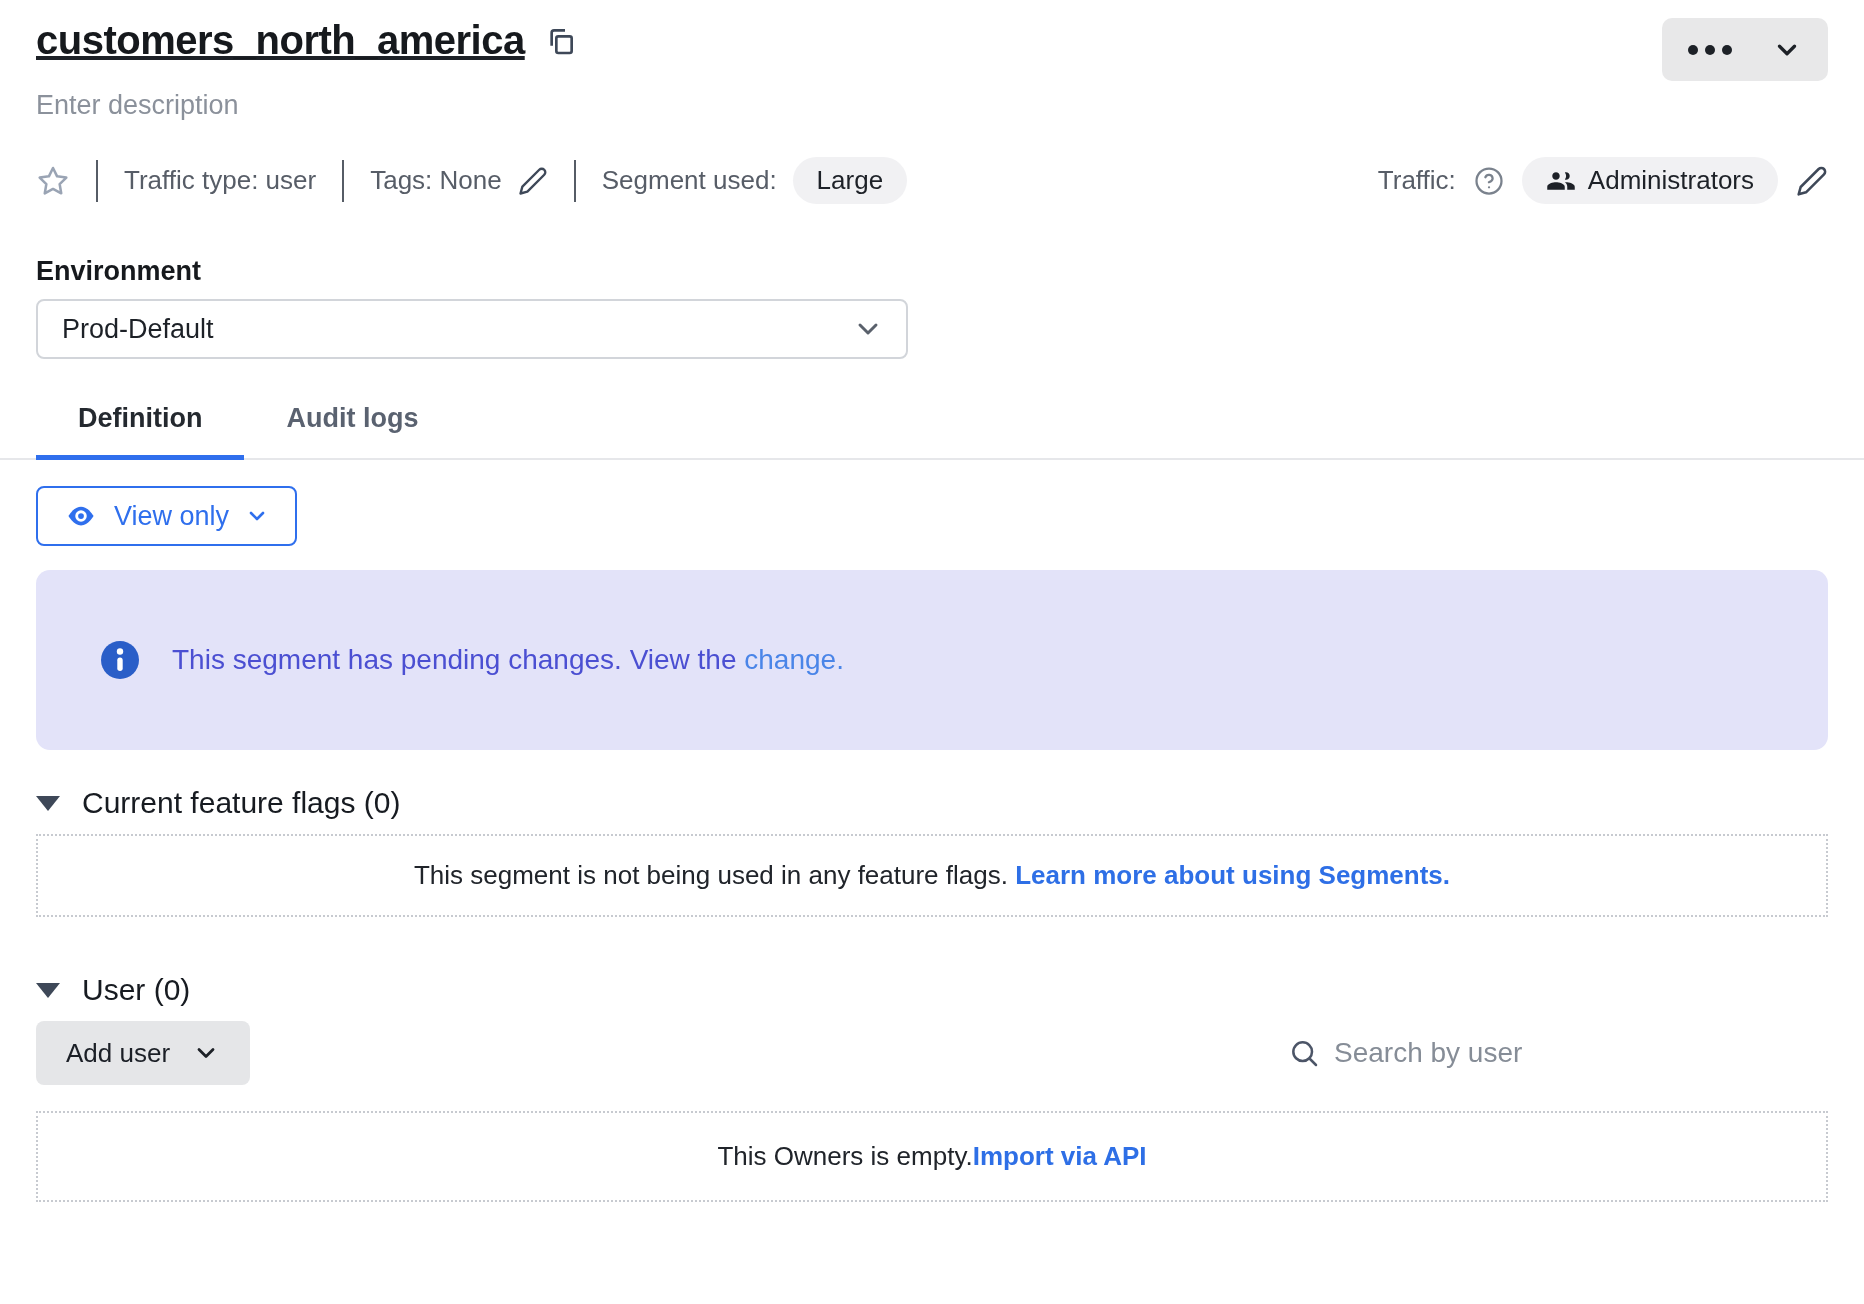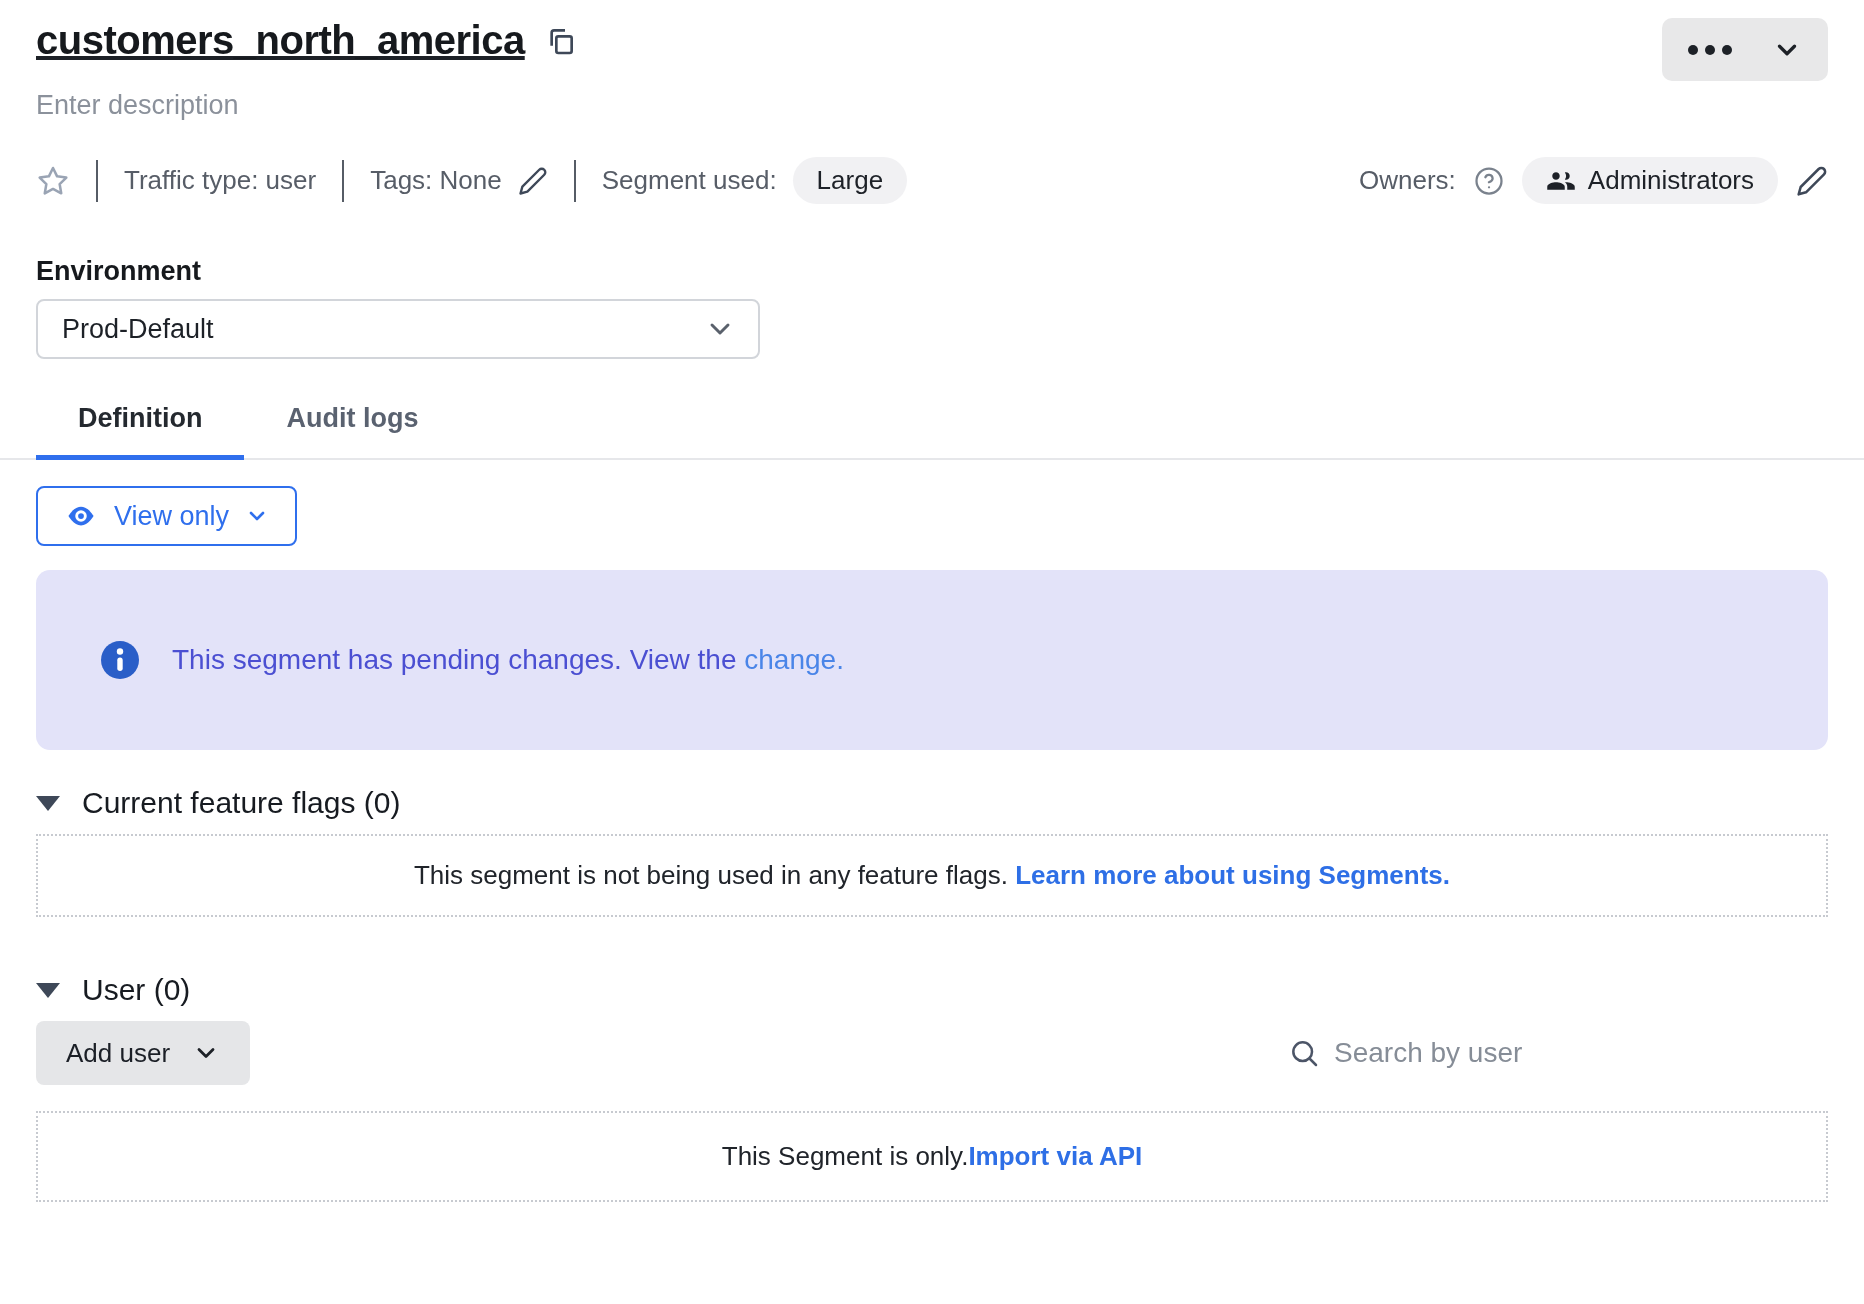--- a/index.html
+++ b/index.html
@@ -33,21 +33,21 @@
   .meta-item { display: flex; align-items: center; gap: 16px; }
   .pill {
     background: #f1f1f3; border-radius: 999px; padding: 8px 24px;
     font-size: 26px; color: #1d2127; display: inline-flex; align-items: center; gap: 12px;
   }
   .meta-right { margin-left: auto; display: flex; align-items: center; gap: 18px; }
 
   
   .env-label { margin-top: 52px; font-size: 27px; font-weight: 700; color: #16191d; }
   .env-select {
-    margin-top: 12px; width: 724px; height: 60px;
+    margin-top: 12px; width: 872px; height: 60px;
     border: 2px solid #d2d5da; border-radius: 8px; background: #fff;
     display: flex; align-items: center; justify-content: space-between;
     padding: 0 22px 0 24px; font-size: 27px; color: #1d2127; cursor: pointer;
   }
 
   
   .tabs { margin: 44px -36px 0 -36px; padding: 0 36px; border-bottom: 2px solid #e6e7ea; display: flex; }
   .tab {
     position: relative; padding: 0 42px 24px 42px; font-size: 27px; font-weight: 600;
     color: #5a6270; cursor: pointer; background: none; border: none;
@@ -172,21 +172,21 @@
         </span>
       </button>
     </span>
     <div class="v-divider"></div>
     <span class="meta-item">
       <span>Segment used:</span>
       <span class="pill">Large</span>
     </span>
 
     <div class="meta-right">
-      <span>Owners:</span>
+      <span>Traffic:</span>
       <span>
         <svg width="30" height="30" viewBox="0 0 24 24" fill="none" stroke="#7a828d" stroke-width="1.8" stroke-linecap="round" stroke-linejoin="round">
           <circle cx="12" cy="12" r="10"></circle>
           <path d="M9.1 9a3 3 0 0 1 5.8 1c0 2-3 3-3 3"></path>
           <line x1="12" y1="17" x2="12.01" y2="17"></line>
         </svg>
       </span>
       <span class="pill">
         <span>
           <svg width="30" height="30" viewBox="0 0 24 24" fill="#1d2127">
@@ -278,16 +278,16 @@
         <svg width="32" height="32" viewBox="0 0 24 24" fill="none" stroke="#4c5567" stroke-width="1.9" stroke-linecap="round">
           <circle cx="11" cy="11" r="7"></circle>
           <line x1="16.5" y1="16.5" x2="21" y2="21"></line>
         </svg>
       </span>
       <input type="text" placeholder="Search by user" style="">
     </div>
   </div>
 
   <div class="dotted-box users-empty">
-    <span>This Segment is only.</span><span class="box-link">Import via API</span>
+    <span>This Owners is empty.</span><span class="box-link">Import via API</span>
   </div>
 
 </div>
 
 </body></html>

